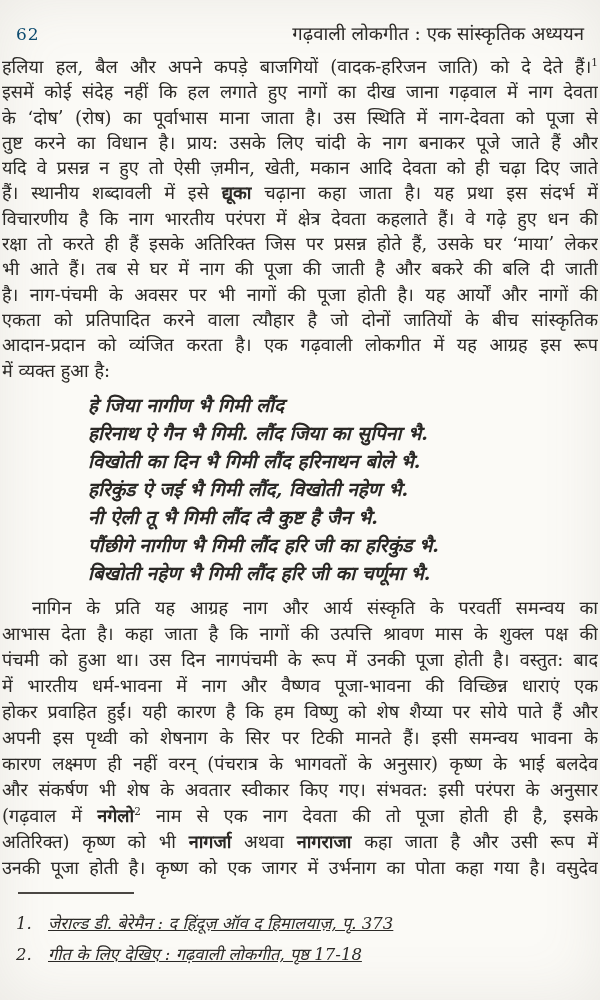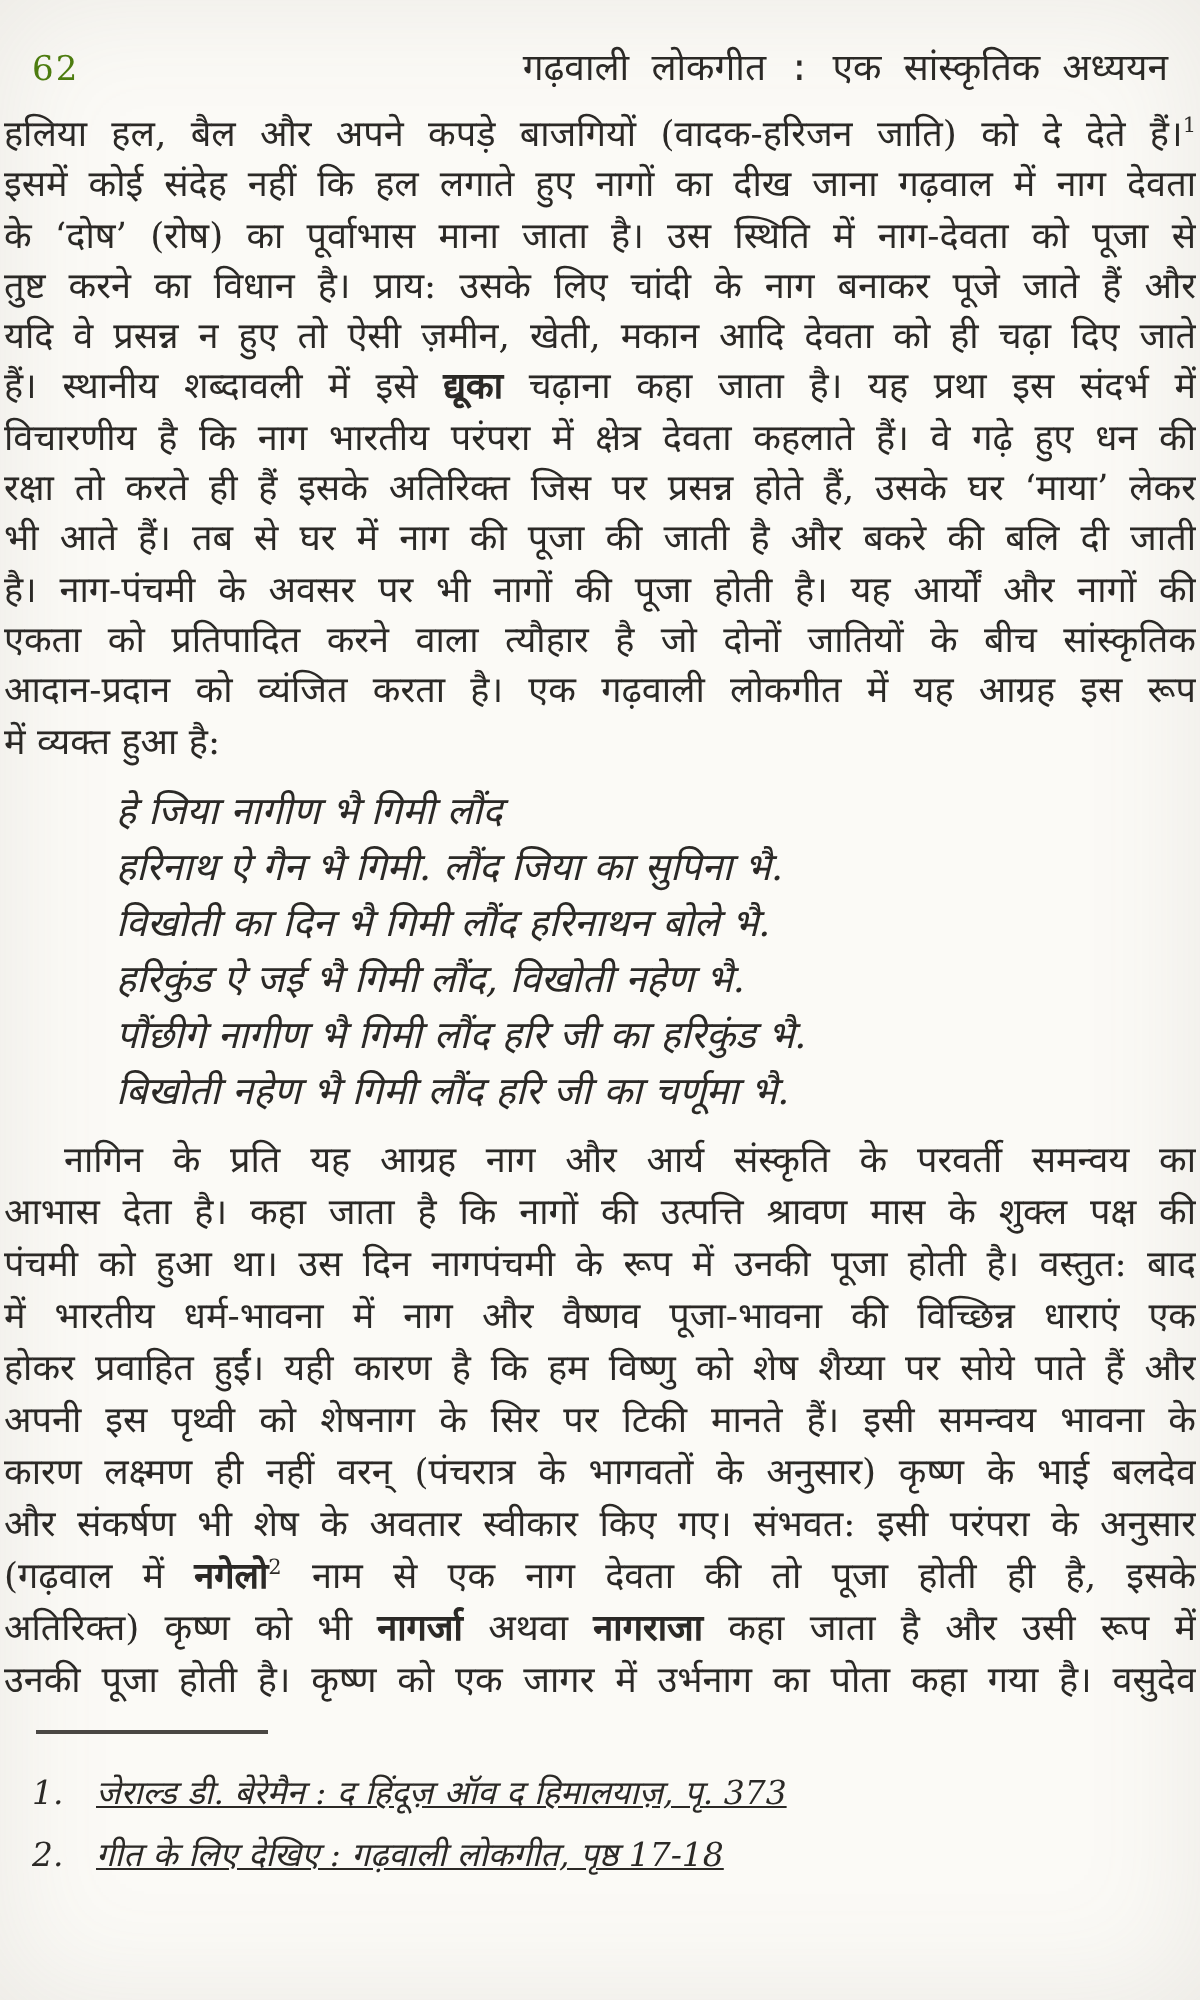--- a/index.html
+++ b/index.html
@@ -15,22 +15,22 @@
     color:#2b2926;
     overflow:hidden;
     box-shadow:inset 0 0 60px rgba(120,115,105,0.12);
   }
   .header{
     display:flex;
     justify-content:space-between;
     align-items:baseline;
     padding:20px 16px 0 16px;
   }
-  .pageno{font-size:17px;color:#4d7c0f;letter-spacing:1px;}
-  .htitle{font-size:18.5px;font-family:Liberation Mono, monospace;}
+  .pageno{font-size:17px;color:#0c4a6e;letter-spacing:1px;}
+  .htitle{font-size:18.5px;}
   .para{
     padding:0 2px;
     font-size:18px;
   }
   .p1{margin-top:9px;}
   .p2{margin-top:8px;}
   .bline{
     height:25.3px;
     line-height:25.3px;
     overflow:hidden;
@@ -41,23 +41,23 @@
   .bline.left{text-align:right;text-align-last:left;}
   .indent{text-indent:30px;}
   .b{font-weight:bold;}
   sup{
     font-size:10.5px;
     vertical-align:super;
     line-height:0;
   }
   .poem{
     margin-top:8px;
-    padding-left:58px;
+    padding-left:88px;
     font-size:19px;
-    font-weight:normal;
+    font-weight:bold;
     font-style:italic;
   }
   .poem .pline{
     height:28px;
     line-height:28px;
     overflow:hidden;
     white-space:nowrap;
   }
   .fnrule{
     margin:11px 0 0 18px;
@@ -104,20 +104,21 @@
     <div class="bline">एकता को प्रतिपादित करने वाला त्यौहार है जो दोनों जातियों के बीच सांस्कृतिक</div>
     <div class="bline">आदान-प्रदान को व्यंजित करता है। एक गढ़वाली लोकगीत में यह आग्रह इस रूप</div>
     <div class="bline left">में व्यक्त हुआ है:</div>
   </div>
 
   <div class="poem">
     <div class="pline">हे जिया नागीण भै गिमी लौंद</div>
     <div class="pline">हरिनाथ ऐ गैन भै गिमी. लौंद जिया का सुपिना भै.</div>
     <div class="pline">विखोती का दिन भै गिमी लौंद हरिनाथन बोले भै.</div>
     <div class="pline">हरिकुंड ऐ जई भै गिमी लौंद, विखोती नहेण भै.</div>
+    <div class="pline">नी ऐली तू भै गिमी लौंद त्वै कुष्ट है जैन भै.</div>
     <div class="pline">पौंछीगे नागीण भै गिमी लौंद हरि जी का हरिकुंड भै.</div>
     <div class="pline">बिखोती नहेण भै गिमी लौंद हरि जी का चर्णूमा भै.</div>
   </div>
 
   <div class="para p2">
     <div class="bline indent">नागिन के प्रति यह आग्रह नाग और आर्य संस्कृति के परवर्ती समन्वय का</div>
     <div class="bline">आभास देता है। कहा जाता है कि नागों की उत्पत्ति श्रावण मास के शुक्ल पक्ष की</div>
     <div class="bline">पंचमी को हुआ था। उस दिन नागपंचमी के रूप में उनकी पूजा होती है। वस्तुत: बाद</div>
     <div class="bline">में भारतीय धर्म-भावना में नाग और वैष्णव पूजा-भावना की विच्छिन्न धाराएं एक</div>
     <div class="bline">होकर प्रवाहित हुईं। यही कारण है कि हम विष्णु को शेष शैय्या पर सोये पाते हैं और</div>

